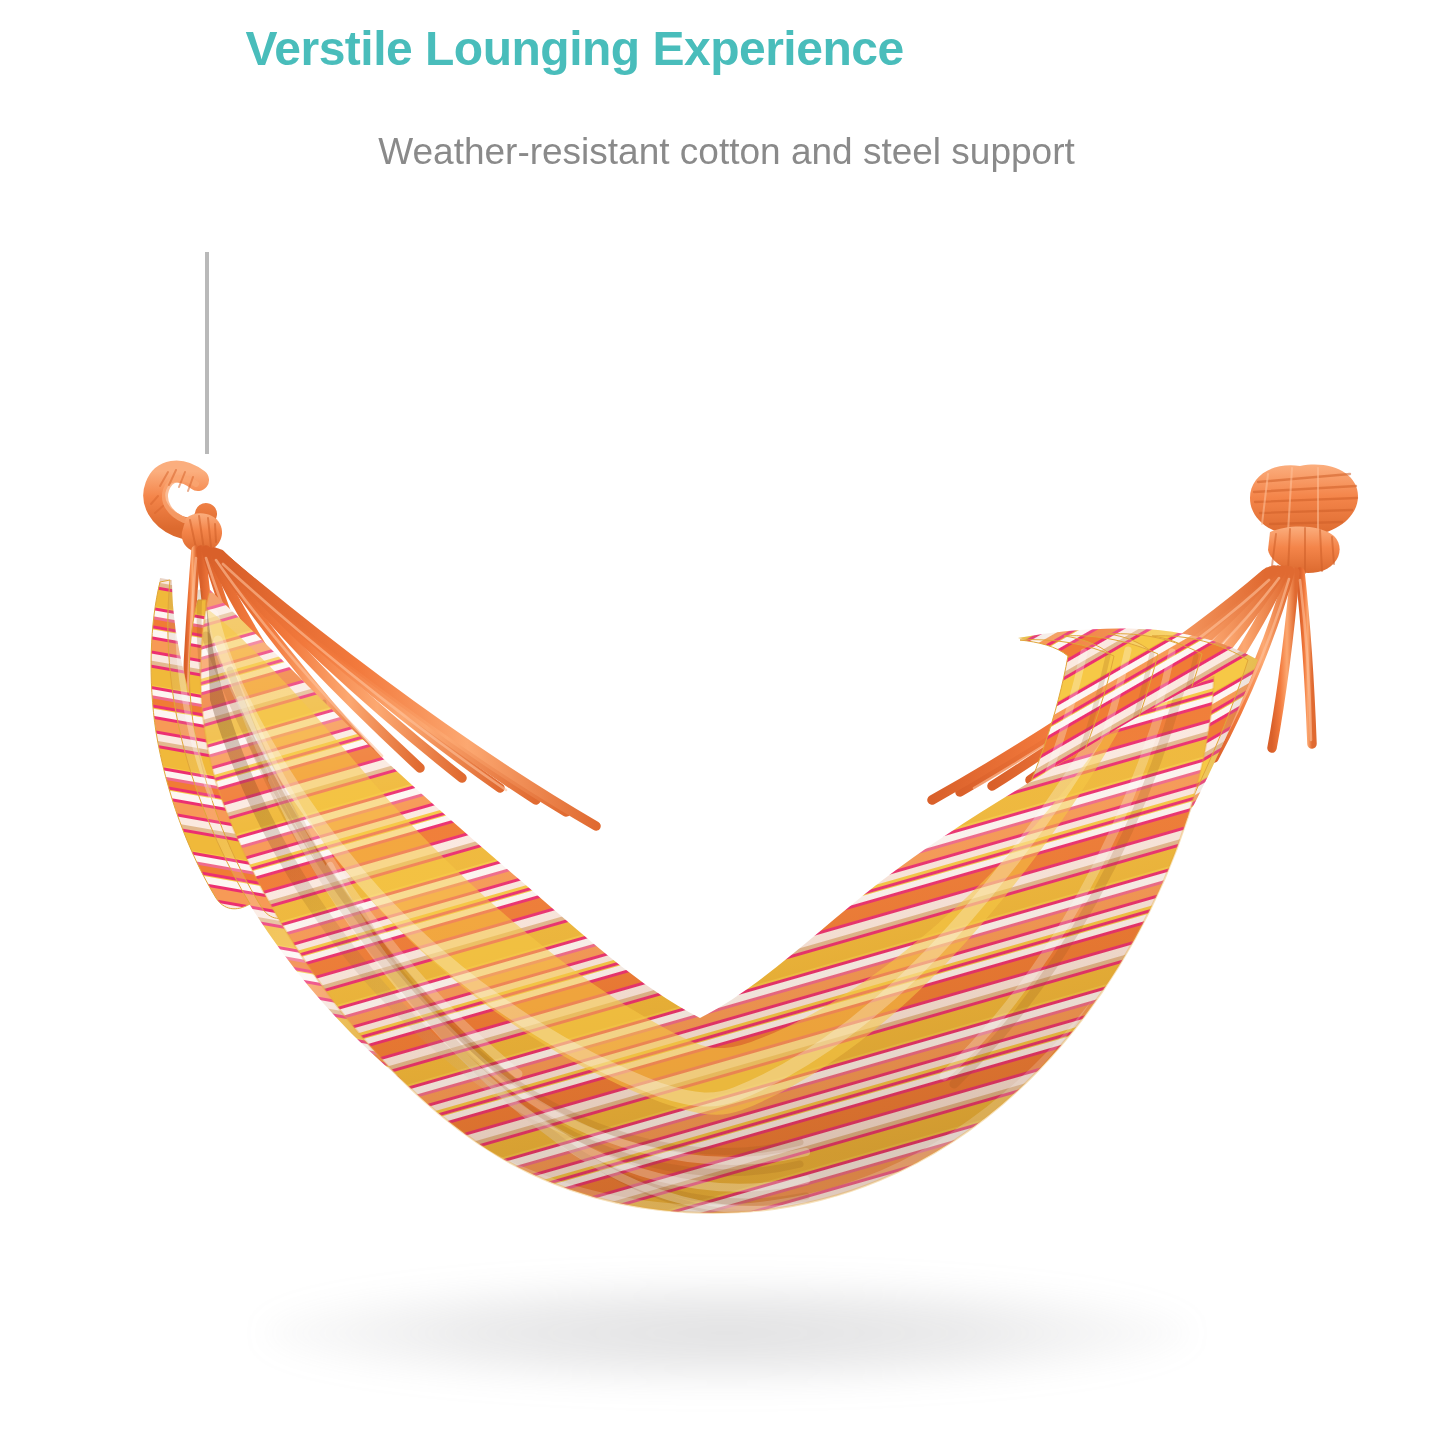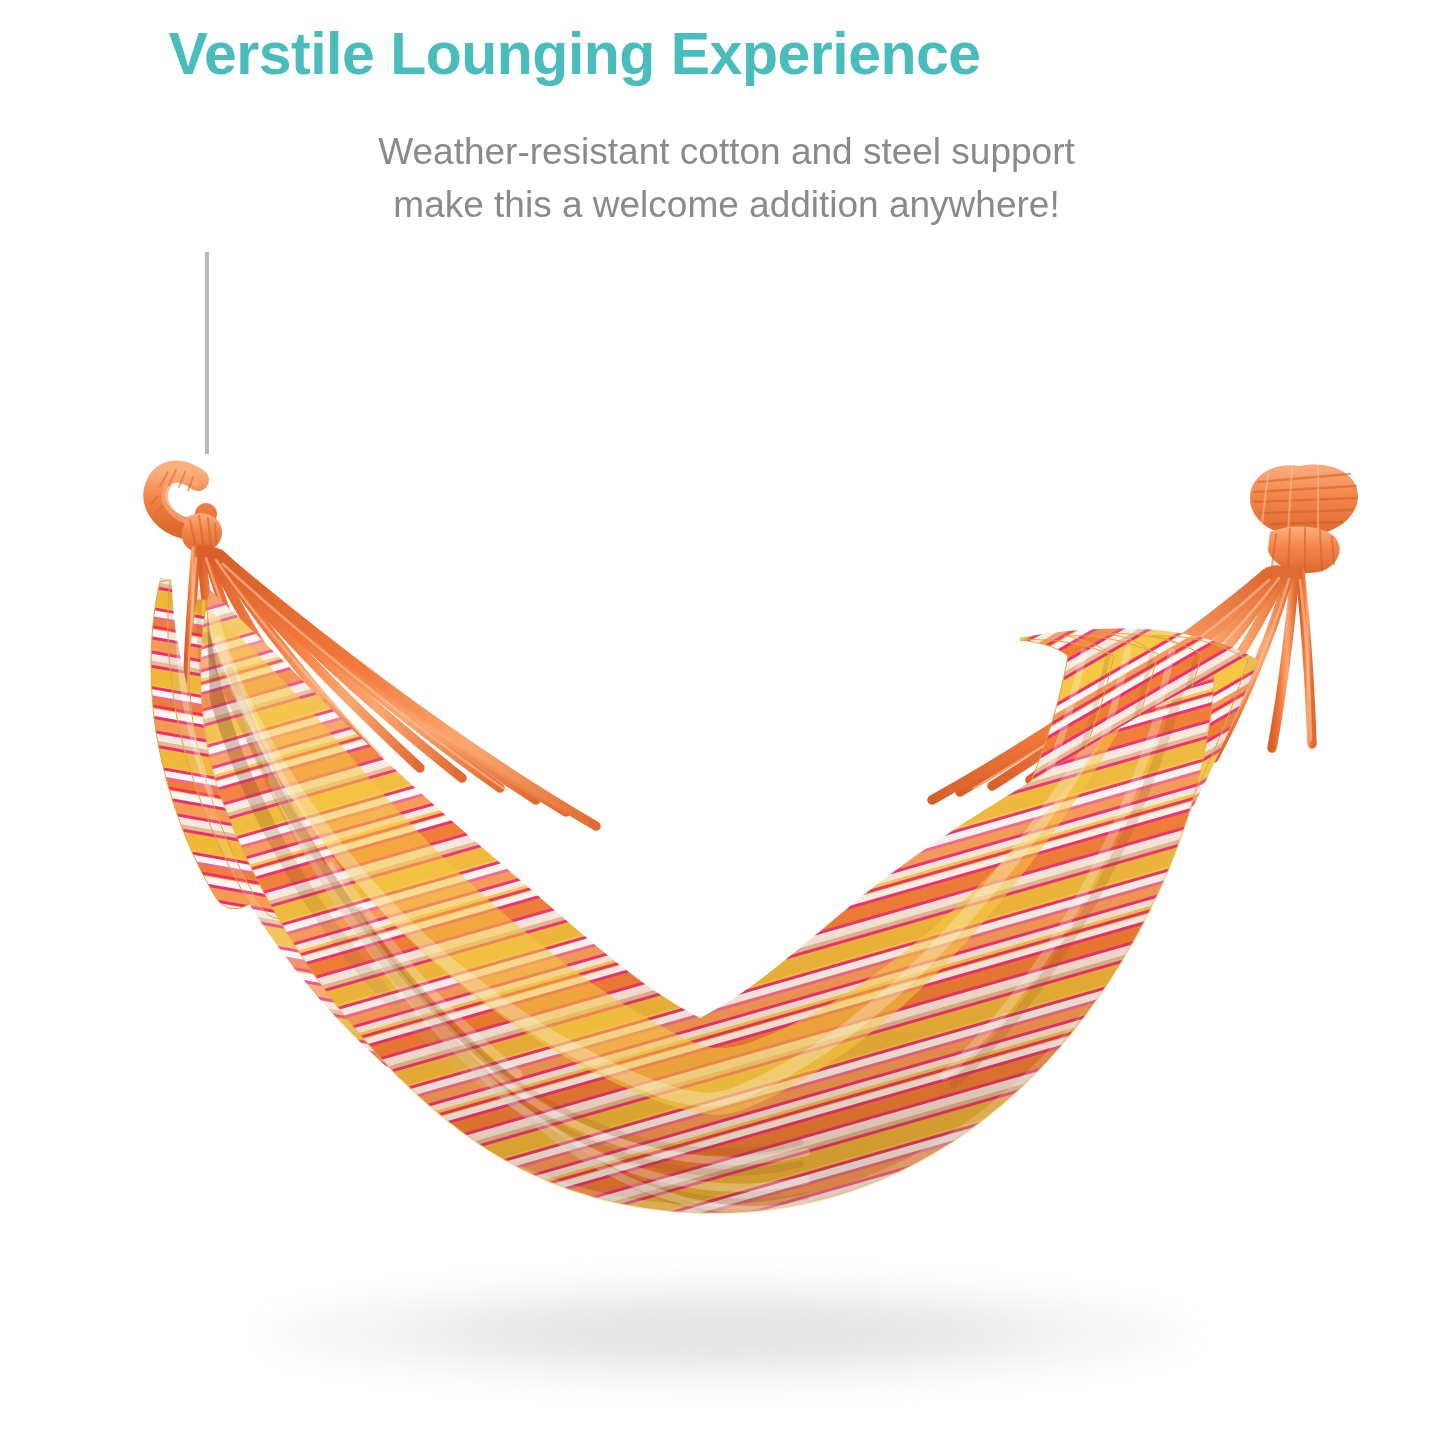--- a/index.html
+++ b/index.html
@@ -16,21 +16,21 @@
     font-family: "Liberation Sans", sans-serif;
   }
 
   
   .title {
     position: absolute;
     top: 24px;
     left: 0;
     width: 1149px;
     text-align: center;
-    font-size: 59px;
+    font-size: 48px;
     font-weight: bold;
     letter-spacing: -0.5px;
     color: #49bdbb;
     line-height: 1.05;
     white-space: nowrap;
   }
   .subtitle {
     position: absolute;
     top: 126px;
     left: 0;
@@ -109,21 +109,20 @@
 </style>
 </head>
 <body>
 
 <div class="canvas">
 
   <div class="title">Verstile Lounging Experience</div>
 
   <div class="subtitle">
     <span class="line">Weather-resistant cotton and steel support</span>
-    <span class="line">make this a welcome addition anywhere!</span>
   </div>
 
   <div class="features">
 
 
     <div class="divider"></div>
 
 
     <div class="divider"></div>
 

